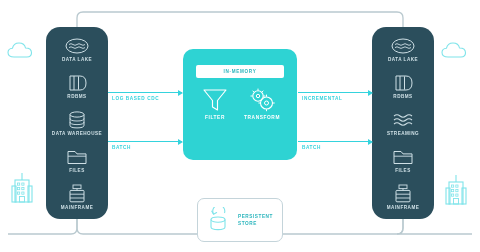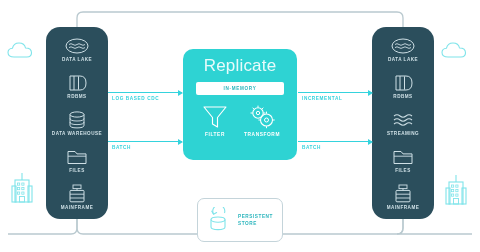--- a/index.html
+++ b/index.html
@@ -332,21 +332,20 @@
         <line x1="13" y1="4.6" x2="13" y2="6.4" stroke="#cfe0e6" stroke-width="0.9"></line>
         <rect x="6" y="6.4" width="14" height="11.4" rx="1" fill="none" stroke="#cfe0e6" stroke-width="1"></rect>
         <line x1="6" y1="10.2" x2="20" y2="10.2" stroke="#cfe0e6" stroke-width="0.9"></line>
         <line x1="6" y1="14" x2="20" y2="14" stroke="#cfe0e6" stroke-width="0.9"></line>
       </svg>
       <div class="node-label">MAINFRAME</div>
     </div>
   </div>
 
   <div id="replicate-panel">
-    <div id="replicate-title">Replicate</div>
 
     <div id="inmemory-pill">
       <span id="inmemory-label">IN-MEMORY</span>
     </div>
 
     <div class="ops-row">
       <div class="op">
         <svg class="op-icon" viewBox="0 0 30 26">
           <path d="M4 3 H26 L17.5 13.5 V23 L12.5 20 V13.5 Z" fill="none" stroke="#ffffff" stroke-width="1.15" stroke-linejoin="round"></path>
         </svg>

